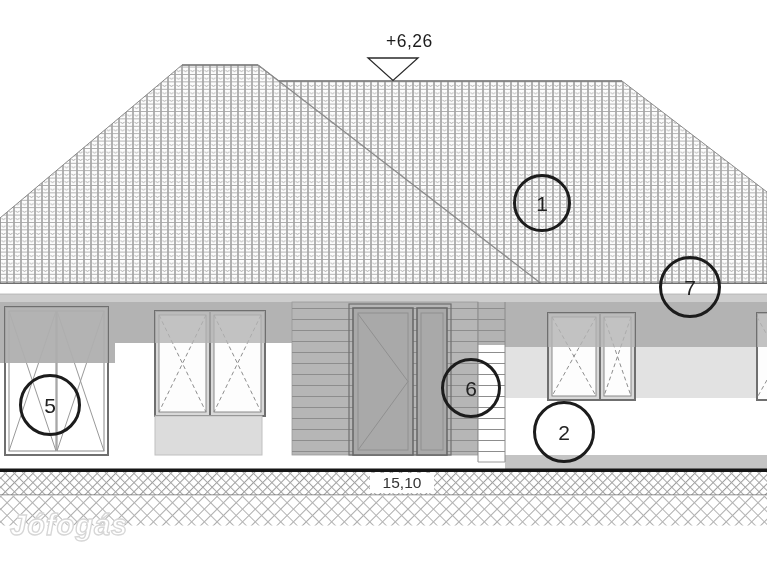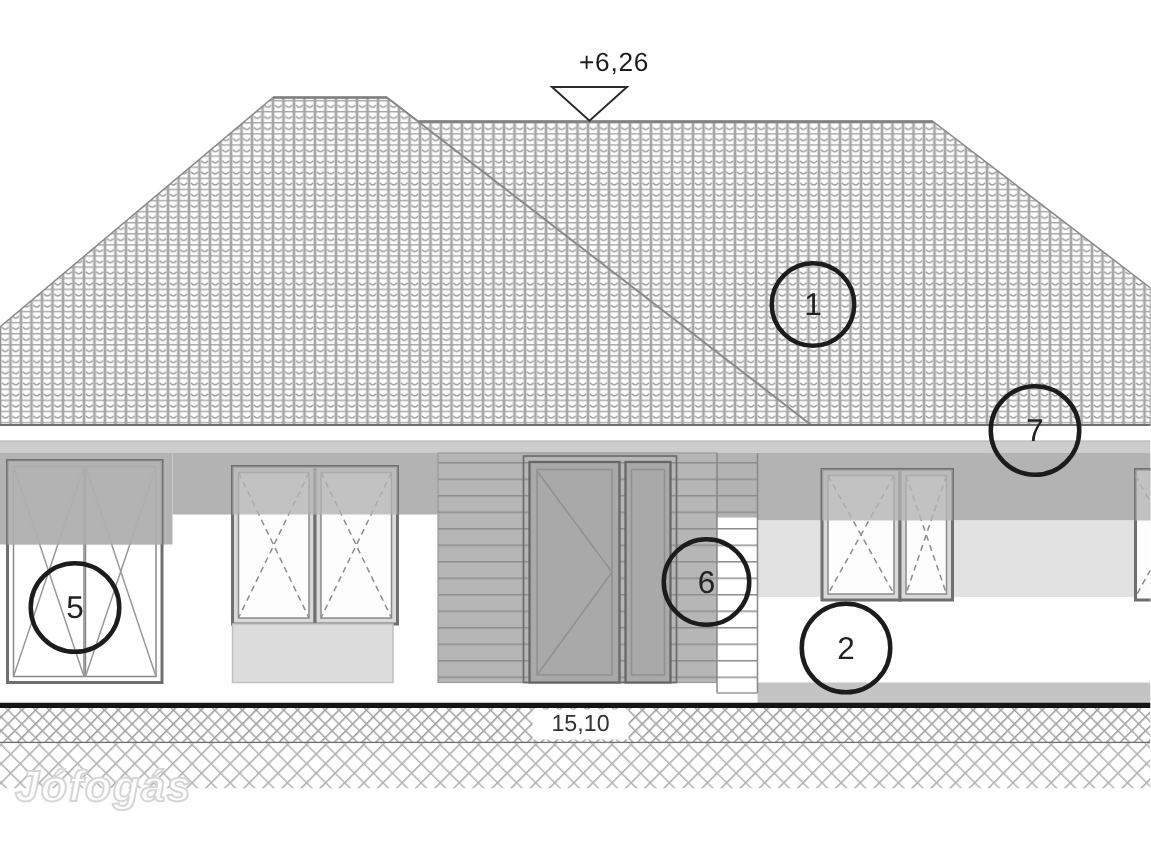--- a/index.html
+++ b/index.html
@@ -9,21 +9,21 @@
     font-family:"Liberation Sans", sans-serif;
   }
   #stage{position:absolute;inset:0;width:749px;height:575px;}
   svg{position:absolute;left:0;top:0;}
   .overlay{position:absolute;z-index:5;}
   #level-label{
     left:386px;top:31px;
     font-size:17.5px;color:#1c1c1c;letter-spacing:0.5px;
   }
   #dim-label{
-    left:355px;top:473px;width:64px;height:20px;
+    left:370px;top:473px;width:64px;height:20px;
     background:#ffffff;display:flex;align-items:center;justify-content:center;
     font-size:15.5px;color:#333333;
   }
   .marker{
     position:absolute;z-index:6;border-radius:50%;
     border:3px solid #1c1c1c;background:transparent;
     display:flex;align-items:center;justify-content:center;
     box-sizing:border-box;
   }
   .marker span{

